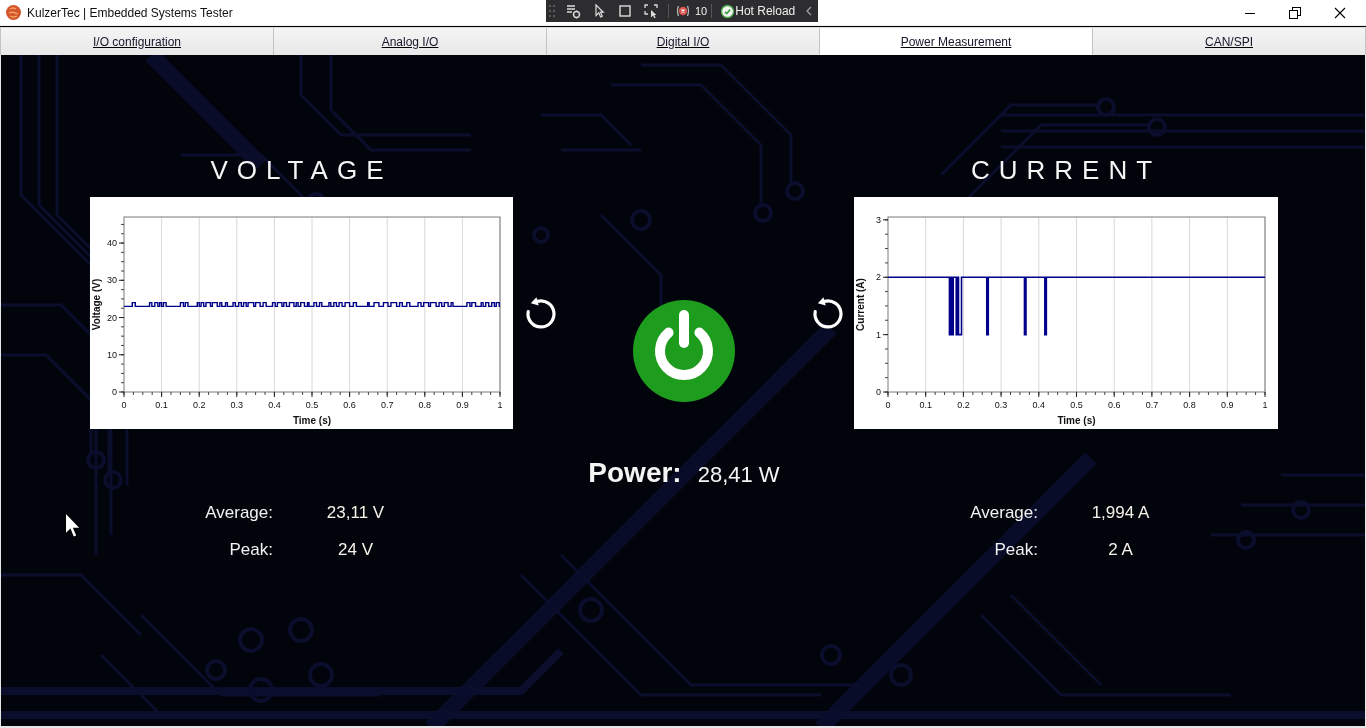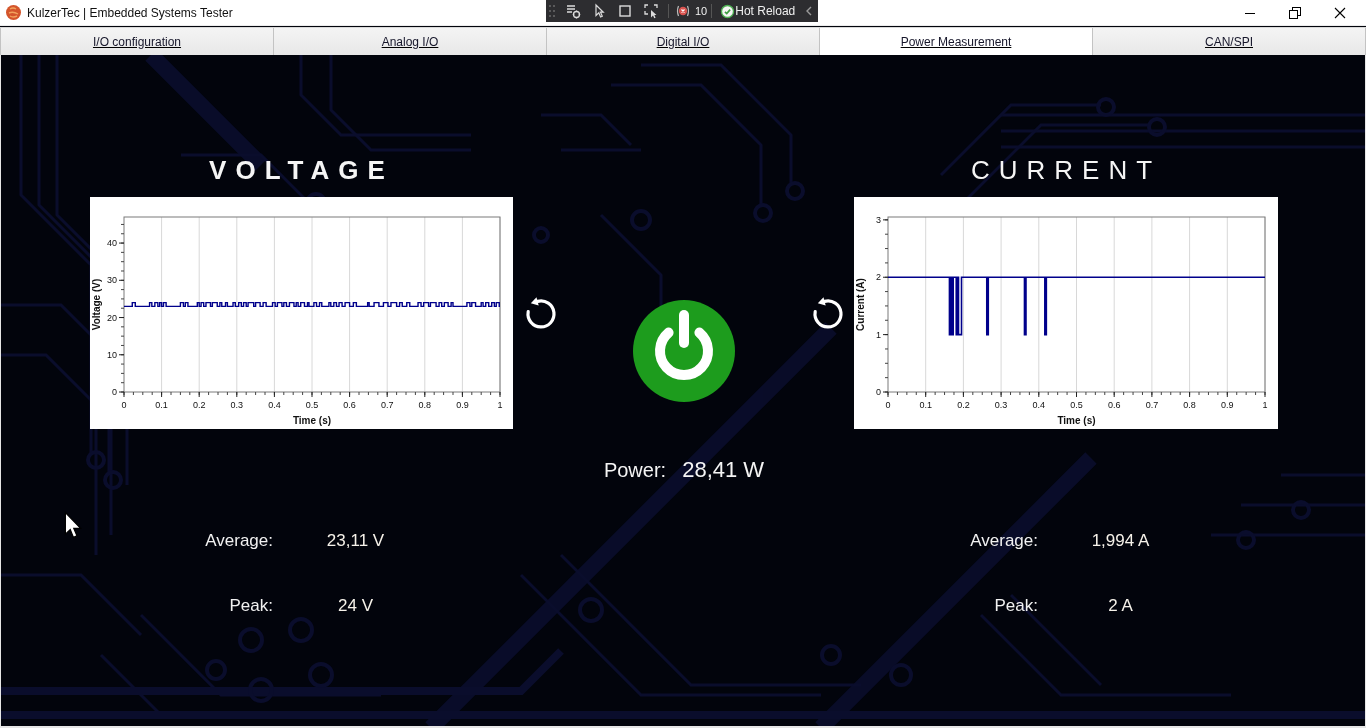--- a/index.html
+++ b/index.html
@@ -35,39 +35,39 @@
          background:linear-gradient(#f4f4f4,#e8e8e8); border-right:1px solid #c3c3c3; cursor:default; }
   .tab:first-child { border-left:1px solid #c3c3c3; }
   .tab.active { background:#ffffff; }
 
   
   .main { position:absolute; left:0; top:55px; width:1366px; height:673px; background:#02040c; overflow:hidden;
           border-left:1px solid #e6e6e6; border-right:1px solid #e6e6e6; border-bottom:2px solid #e6e6e6; }
   .circuit-bg { position:absolute; left:0; top:0; width:1366px; height:673px; }
 
   .section-title { position:absolute; top:100px; text-align:center; color:#f5f5f5; font-size:26px; letter-spacing:9px; }
-  .vt { left:89px; width:423px;font-weight:bold; } .ct { left:853px; width:424px; }
+  .vt { left:89px; width:423px; } .ct { left:853px; width:424px; }
 
   .chart { position:absolute; top:142px; width:423px; height:232px; background:#ffffff; box-shadow:0 0 0 1px #d8d8d8 inset; }
   .chart-v { left:89px; } .chart-c { left:853px; width:424px; }
 
   .refresh-btn { position:absolute; top:238px; width:40px; height:40px; background:transparent; border:none; cursor:pointer; padding:0; }
   .refresh-left { left:520px; } .refresh-right { left:807px; }
 
   .dut-status { position:absolute; left:483px; top:176px; width:400px; text-align:center; font-size:29px; }
   .power-btn { position:absolute; left:631px; top:244px; width:104px; height:104px; border:none; background:transparent; padding:0; cursor:pointer; }
 
   .power-row { position:absolute; left:483px; top:402px; width:400px; display:flex; align-items:baseline; justify-content:center; gap:16px; color:#f4f4f4; }
-  .power-label { font-size:20px; }
+  .power-label { font-size:28px;font-weight:bold; }
   .power-value { font-size:22px; }
 
   .stats { position:absolute; top:448px; display:flex; flex-direction:column; gap:17px; }
   .stats-v { left:160px; } .stats-c { left:925px; }
   .stat-row { display:flex; align-items:baseline; }
-  .stat-label { width:112px; text-align:right; font-size:17px; color:#f1f1f1;margin-top:28px; }
+  .stat-label { width:112px; text-align:right; font-size:17px; color:#f1f1f1; }
   .stat-value { width:145px; margin-left:10px; text-align:center; font-size:17px; color:#f6f2ea; }
 
   .mouse-cursor { position:absolute; left:62px; top:456px; }
   svg text { font-family:"Liberation Sans", sans-serif; }
 </style>
 </head>
 <body>
 
 <div class="window">
 

